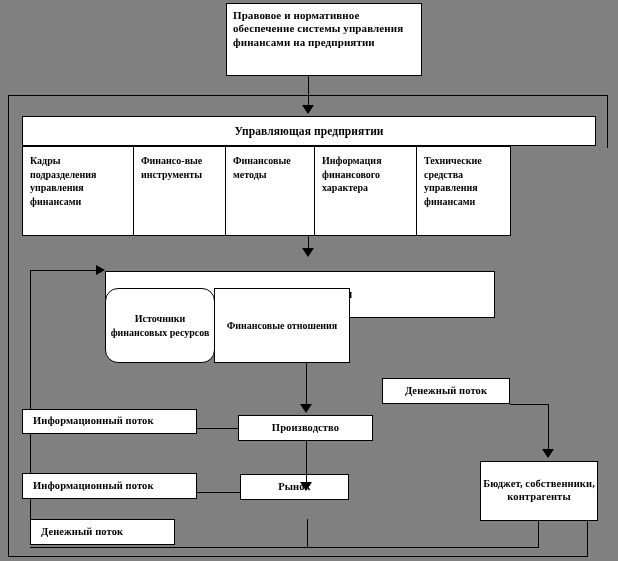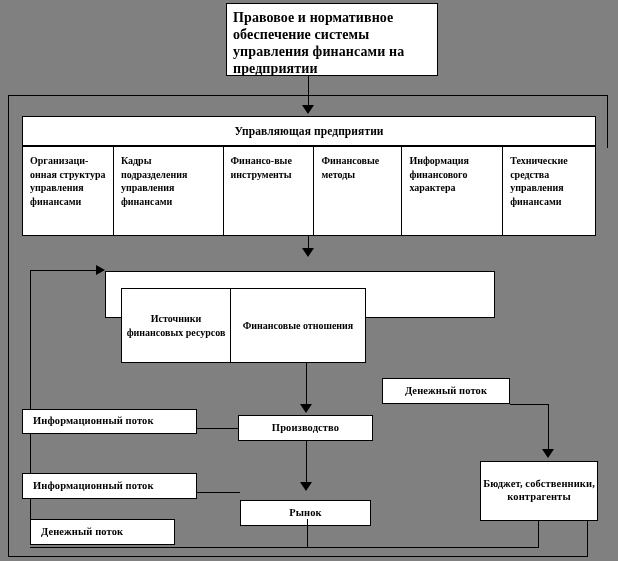--- a/index.html
+++ b/index.html
@@ -46,22 +46,22 @@
   }
   .arrow-r{
     position:absolute;
     width:0;height:0;
     border-top:5px solid transparent;
     border-bottom:5px solid transparent;
     border-left:9px solid #000000;
   }
 
   
-  #title-box{ left:226px; top:3px; width:212px; height:73px;
-      font-size:14px; justify-content:flex-start; text-align:left; padding:5px 6px;
+  #title-box{ left:226px; top:3px; width:196px; height:73px;
+      font-size:11px; justify-content:flex-start; text-align:left; padding:5px 6px;
       align-items:flex-start; }
 
   #mgmt-subsystem{ left:22px; top:116px; width:574px; height:30px; font-size:11.5px; }
   #mgmt-row{ position:absolute; left:22px; top:146px; width:574px; height:90px;
       display:flex; box-sizing:border-box; }
   .cell{
     background:#ffffff;
     border:1px solid #000000;
     box-sizing:border-box;
     margin-left:-1px;
@@ -85,45 +85,44 @@
     font-size:10px;
     font-weight:bold;
     color:#000;
     display:flex;
     align-items:center;
     justify-content:center;
     text-align:center;
     line-height:1.4;
     padding:0 4px;
   }
-  .ocell:first-child{ margin-left:16px; }
+  .ocell:first-child{ margin-left:0;border-radius:13px; }
 
   #cash-flow-top{ left:382px; top:378px; width:128px; height:26px; font-size:10.5px; }
   #info-flow-1{ left:22px;  top:409px; width:175px; height:25px; font-size:10.5px;
       justify-content:flex-start; padding-left:10px; }
   #production{  left:238px; top:415px; width:135px; height:26px; font-size:10.5px; }
   #material-flow{ left:307px; top:455px; width:148px; height:26px; font-size:10.5px; }
   #info-flow-2{ left:22px;  top:473px; width:175px; height:26px; font-size:10.5px;
       justify-content:flex-start; padding-left:10px; }
   #budget{ left:480px; top:461px; width:118px; height:60px; font-size:10.5px;font-family:Liberation Serif, serif; }
-  #market{ left:240px; top:500px; width:131px; height:26px; font-size:10.5px; }
+  #market{ left:240px; top:474px; width:109px; height:26px; font-size:10.5px; }
   #cash-flow-bottom{ left:30px; top:519px; width:145px; height:26px; font-size:10.5px;
       justify-content:flex-start; padding-left:10px; }
 </style>
 </head>
 <body>
 
 <div id="diagram">
 
   <div class="box" id="title-box">Правовое и нормативное обеспечение системы управления финансами на предприятии</div>
 
   <div class="box" id="mgmt-subsystem">Управляющая предприятии</div>
 
   <div id="mgmt-row">
-    <div class="cell" style="width:93px">Организаци-онная структура управления финансами</div>
     <div class="cell" style="width:112px">Кадры подразделения управления финансами</div>
     <div class="cell" style="width:93px">Финансо-вые инструменты</div>
     <div class="cell" style="width:90px">Финансовые методы</div>
     <div class="cell" style="width:103px">Информация финансового характера</div>
     <div class="cell" style="width:95px">Технические средства управления финансами</div>
   </div>
 
   <div class="box" id="object-header">Объект управления</div>
 
   <div id="object-row">

